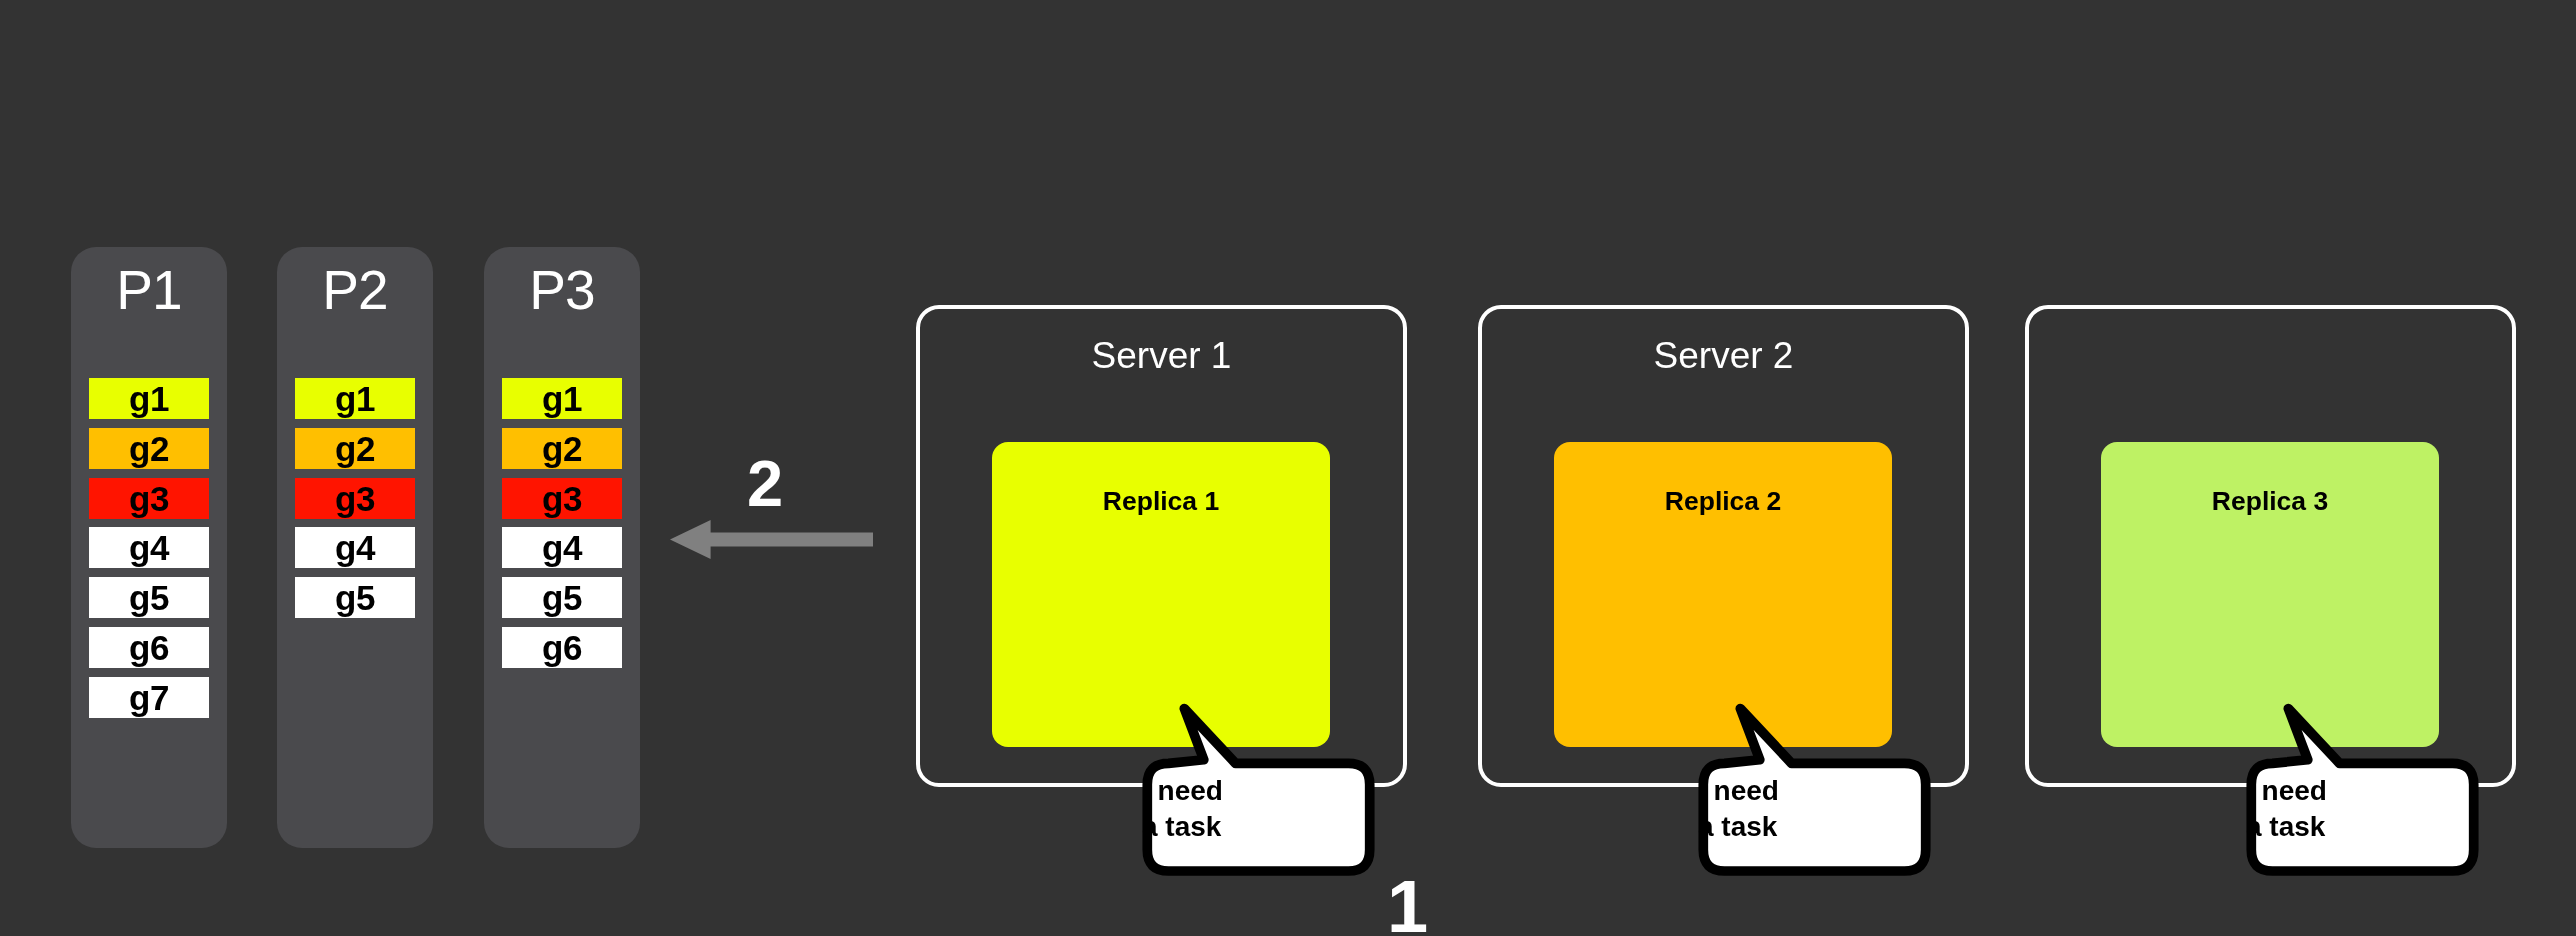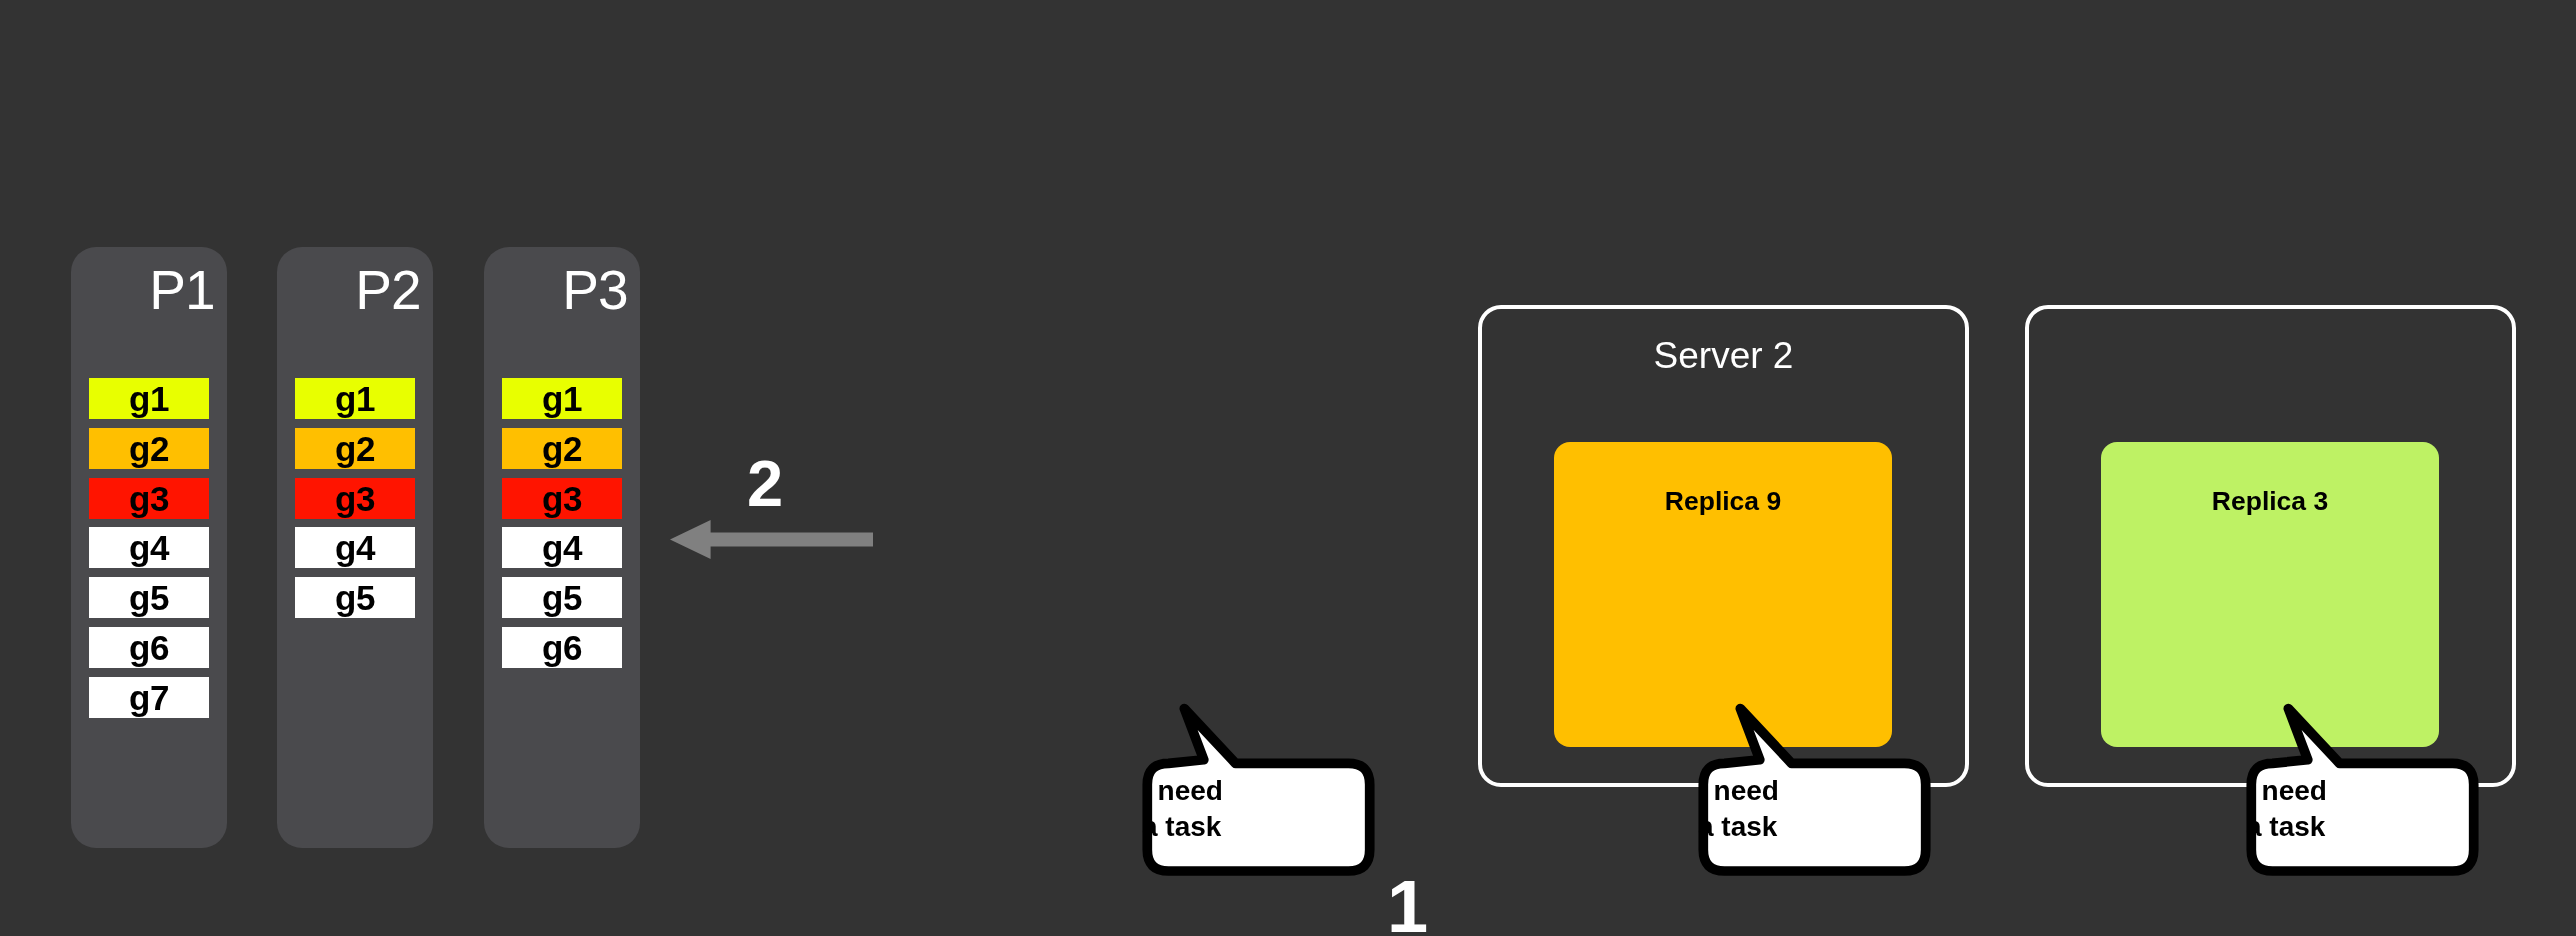--- a/index.html
+++ b/index.html
@@ -33,21 +33,20 @@
     position: absolute;
     top: 16px;
     left: 0;
     width: 100%;
     text-align: center;
     color: #ffffff;
     font-size: 55px;
     font-weight: 400;
     letter-spacing: -0.9px;
     line-height: 1;
-    padding-left: 33px;
   }
   .slot-stack {
     position: absolute;
     top: 131px;
     left: 17.7px;
     right: 17.7px;
   }
   .slot {
     height: 41px;
     margin-bottom: 8.8px;
@@ -197,33 +196,39 @@
         <div class="slot" style="background: rgb(255, 255, 255);">g6</div>
       </div>
   </div>
 
   <div class="step-label" id="step-two">2</div>
 
   <svg id="flow-arrow" viewBox="0 0 230 44">
     <polygon points="0,22 46,0 46,14 230,14 230,30 46,30 46,44" fill="#808080"></polygon>
   </svg>
 
+  <div class="server-panel" id="server-0" style="left:916px;">
+    <div class="server-title">Server 1</div>
+    <div class="replica-box" id="replica-0" style="background: rgb(232, 255, 0);">
+      <div class="replica-label">Replica 1</div>
+    </div>
+  </div>
   <div class="speech-bubble" style="left:1142px; top:755px;">
     <svg class="bubble-svg" viewBox="0 0 264 196">
       <path d="M 30,196 L 234,196 Q 258,196 258,172 L 258,98 Q 258,74 234,74
                L 106,74 L 48,12 L 70,70 L 30,74 Q 6,74 6,98 L 6,172 Q 6,196 30,196 Z" fill="#ffffff" stroke="#000000" stroke-width="11" stroke-linejoin="round"></path>
     </svg>
     <div class="bubble-text">I need
 a task</div>
   </div>
 
   <div class="server-panel" id="server-1" style="left:1478px;">
     <div class="server-title">Server 2</div>
     <div class="replica-box" id="replica-1" style="background: rgb(255, 191, 0);">
-      <div class="replica-label">Replica 9</div>
+      <div class="replica-label">Replica 2</div>
     </div>
   </div>
   <div class="speech-bubble" style="left:1698px; top:755px;">
     <svg class="bubble-svg" viewBox="0 0 264 196">
       <path d="M 30,196 L 234,196 Q 258,196 258,172 L 258,98 Q 258,74 234,74
                L 106,74 L 48,12 L 70,70 L 30,74 Q 6,74 6,98 L 6,172 Q 6,196 30,196 Z" fill="#ffffff" stroke="#000000" stroke-width="11" stroke-linejoin="round"></path>
     </svg>
     <div class="bubble-text">I need
 a task</div>
   </div>

